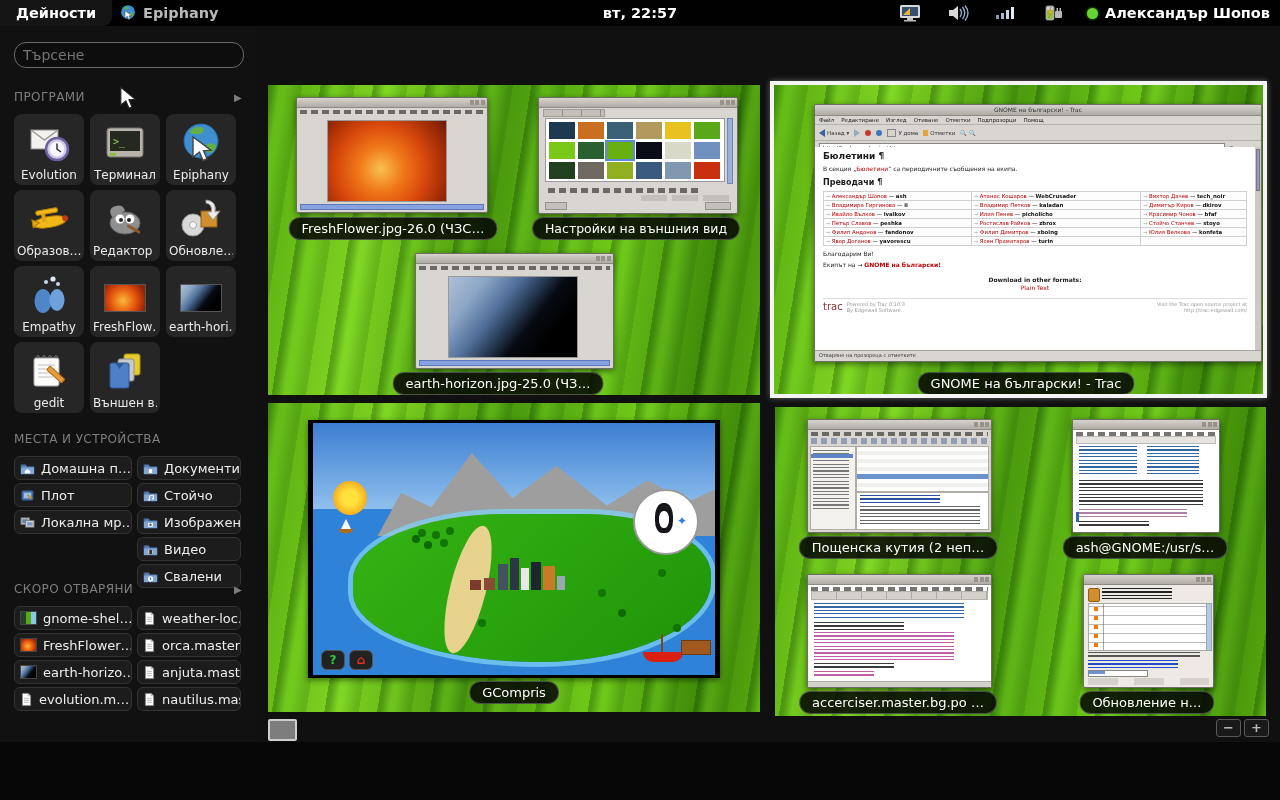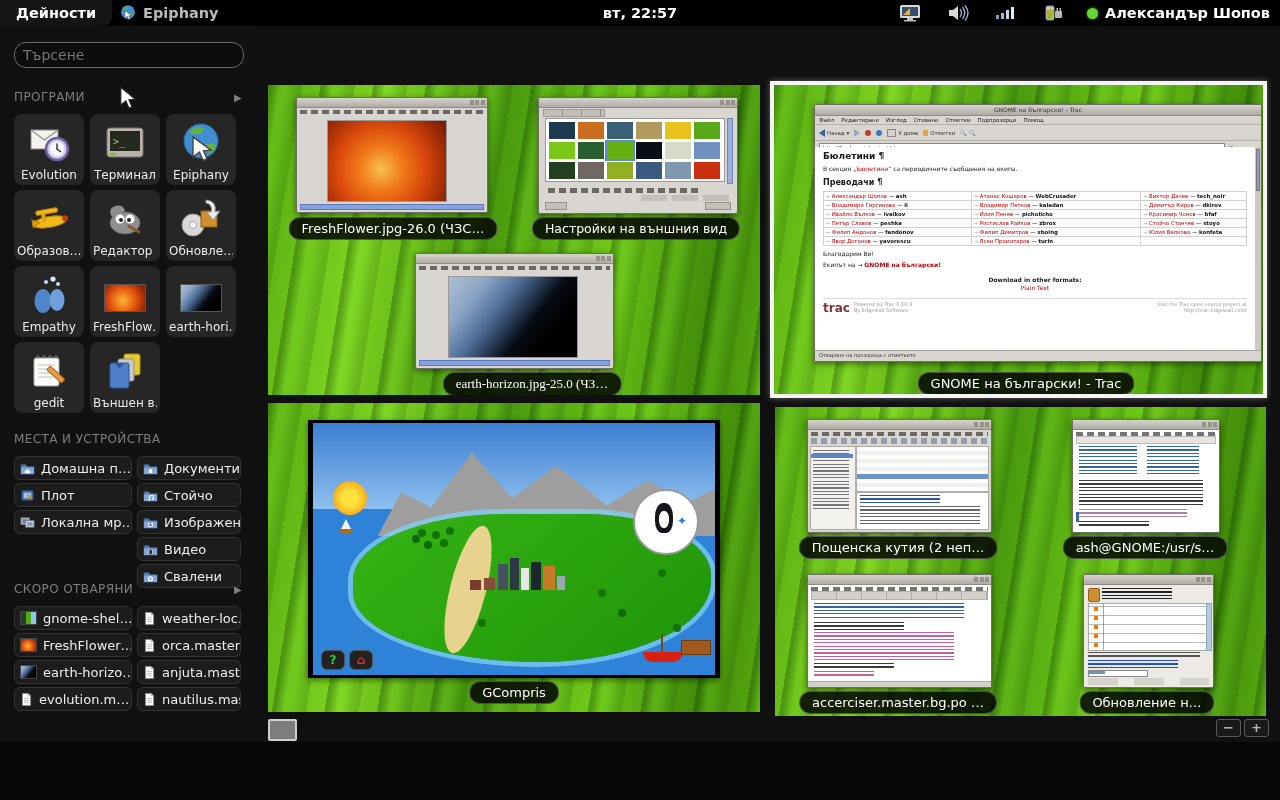--- a/index.html
+++ b/index.html
@@ -82,21 +82,21 @@
   .h2t{font-size:8px;font-weight:bold;color:#1a1a1a;margin-top:6px;}
   .redlink{color:#bb0000;}
   #ttable{margin-top:4px;border-collapse:collapse;width:100%;}
   #ttable td{border:1px solid #d0d0d0;font-size:5.4px;padding:1px 2px;white-space:nowrap;overflow:hidden;background:#fdfdfd;}
   #ttable .arr{color:#9a9a9a;font-size:4.8px;}
   #ttable .tname{color:#bb0000;}
   #ttable b{color:#111;}
   .ctr{text-align:center;}
   #tfoot{display:flex;justify-content:space-between;margin-top:7px;border-top:1px solid #ddd;padding-top:2px;}
   .graysm{font-size:5px;color:#9a9a9a;}
-  #traclogo{font-size:12px;font-weight:bold;color:#803333;}
+  #traclogo{font-size:10px;font-weight:normal;color:#803333;}
   
   #gcwin{position:absolute;left:40px;top:17px;width:412px;height:258px;background:#000;
     box-shadow:0 2px 6px rgba(0,0,0,.5);}
   #gcin{position:absolute;left:5px;top:3px;right:5px;bottom:3px;overflow:hidden;background:#2e82d8;}
   #gcsky{position:absolute;left:0;top:0;right:0;height:34%;background:linear-gradient(#3c7ed2,#8fc0ee);}
   #gcsun{position:absolute;left:5%;top:23%;width:34px;height:34px;border-radius:50%;
     background:radial-gradient(#ffe33c 30%,#f5a81e 75%,#e07d10);}
   #gcmtn{position:absolute;left:16%;top:9%;right:0;height:36%;background:#9e9e9e;
     clip-path:polygon(0 100%,7% 52%,16% 68%,28% 8%,40% 58%,53% 22%,68% 66%,80% 38%,92% 62%,100% 48%,100% 100%);}
   #gcisle{position:absolute;left:10%;top:36%;right:1%;bottom:5%;background:linear-gradient(140deg,#35b414,#1f9408);
@@ -492,21 +492,21 @@
   <div class="wlabel" style="left:368px;top:132px;font-size:12.5px;">Настройки на външния вид</div>
 
   <div class="gtkwin" style="left:147px;top:168px;width:197px;height:114px;">
     <div class="ttl">
         <span class="btns"></span>
       </div>
     <div class="mstripe"></div>
     <div class="deco earthbg" style="left:32px;top:22px;width:128px;height:80px;border:1px solid #999;"></div>
     <div class="hsb"></div>
   </div>
-  <div class="wlabel" style="left:264px;top:287px;font-family:Liberation Serif, serif;">earth-horizon.jpg-25.0 (ЧЗ…</div>
+  <div class="wlabel" style="left:230px;top:287px;">earth-horizon.jpg-25.0 (ЧЗ…</div>
 </div>
 
 <div id="ws2frame">
  <div class="wsp">
   <div class="gtkwin" id="tracwin">
     <div class="ttl">GNOME на български! - Trac</div>
     <div id="tracmenu">
       <span>Файл</span>
       <span>Редактиране</span>
       <span>Изглед</span>

